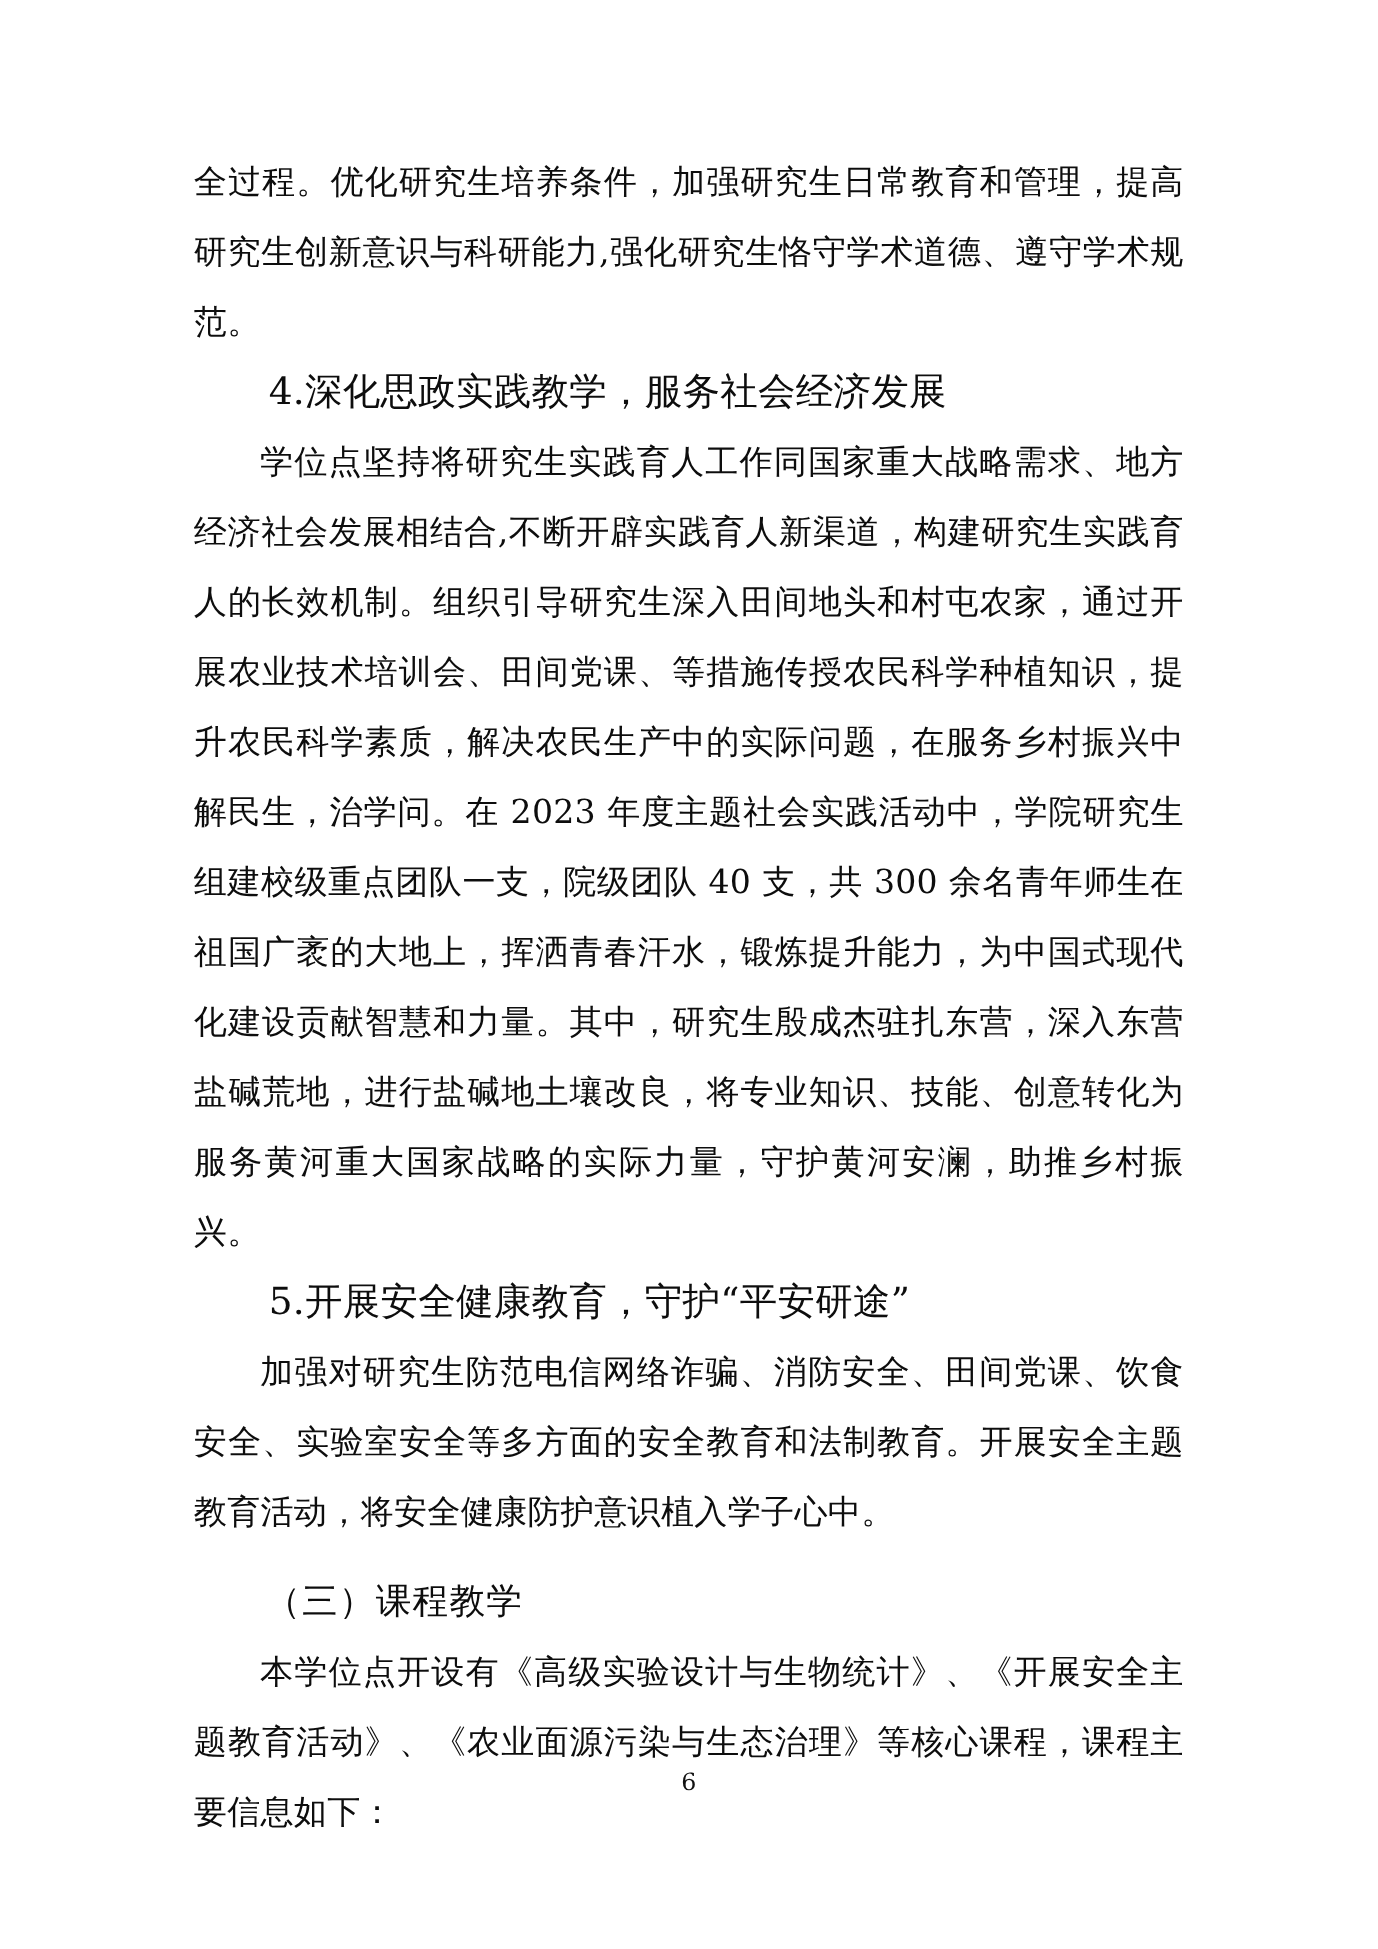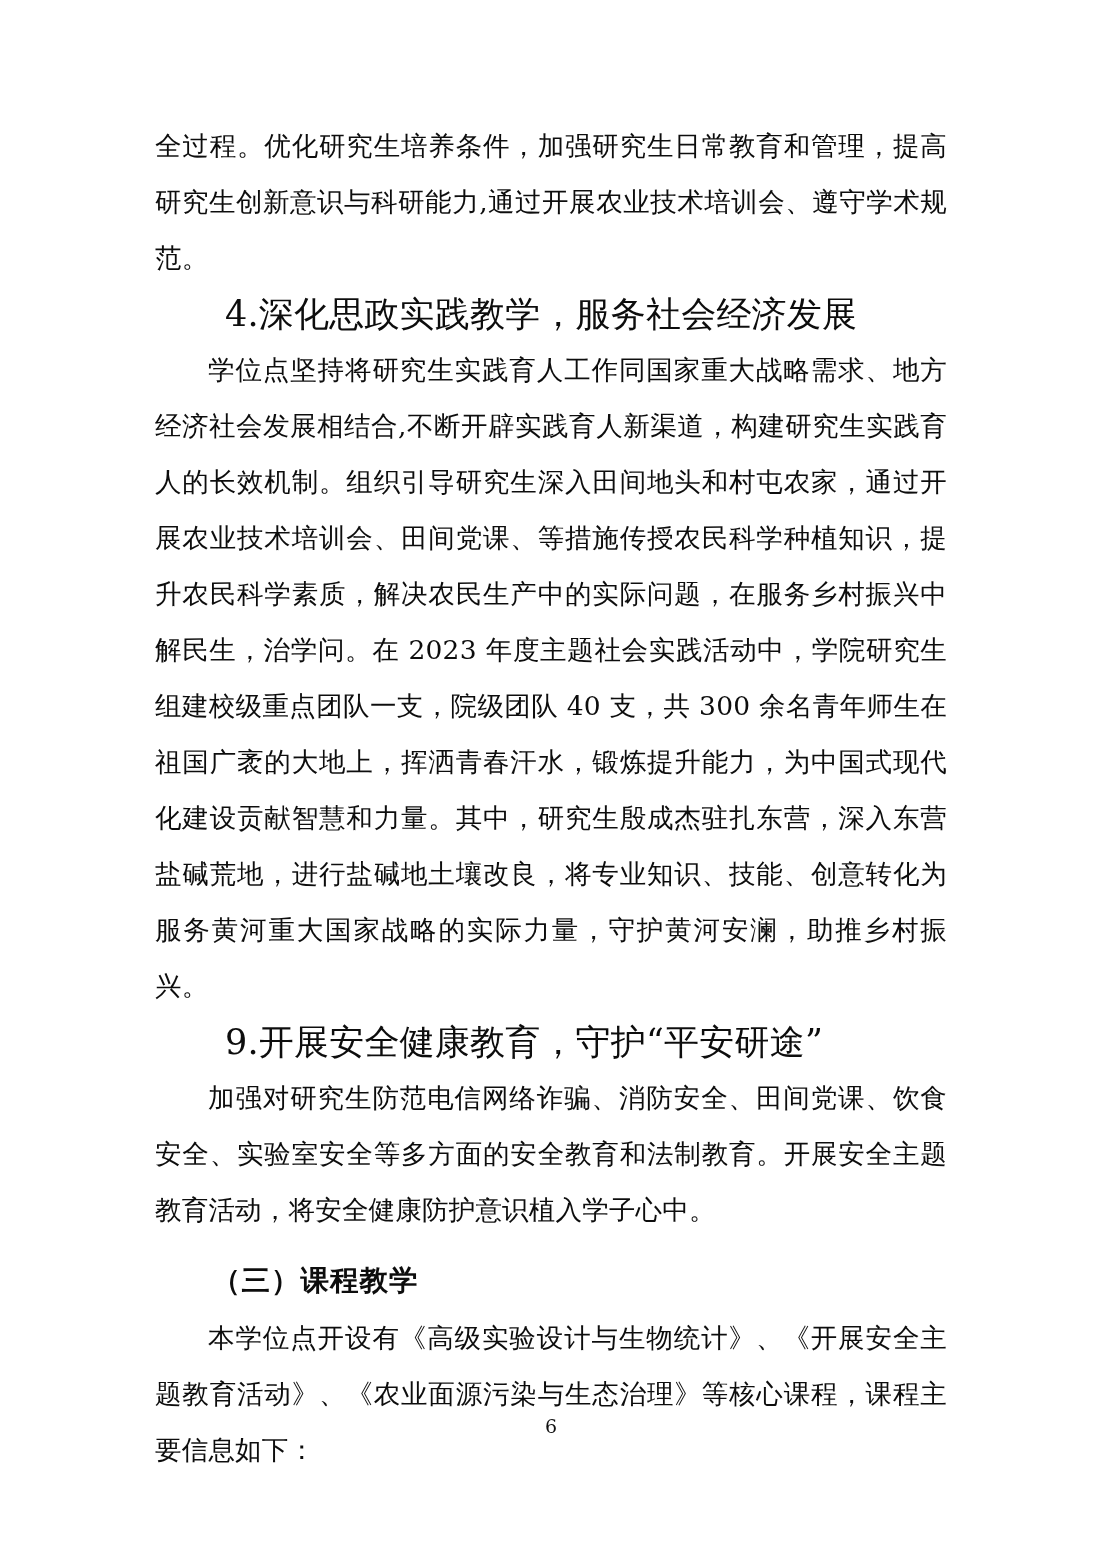--- a/index.html
+++ b/index.html
@@ -35,30 +35,30 @@
     text-justify: inter-ideograph;
     letter-spacing: 0.2px;
   }
   .indent {
     text-indent: 2em;
   }
   .noindent {
     text-indent: 0;
   }
   .heading-sub {
-    font-size: 35px;
+    font-size: 30px;
     line-height: 56px;
     text-indent: 2em;
     font-family: "DejaVu Serif", "Liberation Serif", serif;
   }
   .heading-section {
     font-size: 28.5px;
     line-height: 58px;
     text-indent: 2em;
-    font-weight: bold;
+    font-weight: normal;
     font-family: "DejaVu Sans", "Liberation Sans", sans-serif;
     letter-spacing: 1px;
     margin-top: 14px;
   }
   .page-number {
     position: absolute;
     left: 0;
     right: 0;
     top: 1415px;
     text-align: center;
@@ -66,27 +66,27 @@
     font-family: "DejaVu Serif", "Liberation Serif", serif;
     color: #111;
   }
 </style>
 </head>
 <body>
 
 <div class="page">
   <div class="doc-body">
 
-    <p class="noindent">全过程。优化研究生培养条件，加强研究生日常教育和管理，提高研究生创新意识与科研能力,通过开展农业技术培训会、遵守学术规范。</p>
+    <p class="noindent">全过程。优化研究生培养条件，加强研究生日常教育和管理，提高研究生创新意识与科研能力,强化研究生恪守学术道德、遵守学术规范。</p>
 
     <p class="heading-sub">4.深化思政实践教学，服务社会经济发展</p>
 
     <p class="indent">学位点坚持将研究生实践育人工作同国家重大战略需求、地方经济社会发展相结合,不断开辟实践育人新渠道，构建研究生实践育人的长效机制。组织引导研究生深入田间地头和村屯农家，通过开展农业技术培训会、田间党课、等措施传授农民科学种植知识，提升农民科学素质，解决农民生产中的实际问题，在服务乡村振兴中解民生，治学问。在 2023 年度主题社会实践活动中，学院研究生组建校级重点团队一支，院级团队 40 支，共 300 余名青年师生在祖国广袤的大地上，挥洒青春汗水，锻炼提升能力，为中国式现代化建设贡献智慧和力量。其中，研究生殷成杰驻扎东营，深入东营盐碱荒地，进行盐碱地土壤改良，将专业知识、技能、创意转化为服务黄河重大国家战略的实际力量，守护黄河安澜，助推乡村振兴。</p>
 
-    <p class="heading-sub">9.开展安全健康教育，守护“平安研途”</p>
+    <p class="heading-sub">5.开展安全健康教育，守护“平安研途”</p>
 
     <p class="indent">加强对研究生防范电信网络诈骗、消防安全、田间党课、饮食安全、实验室安全等多方面的安全教育和法制教育。开展安全主题教育活动，将安全健康防护意识植入学子心中。</p>
 
     <p class="heading-section">（三）课程教学</p>
 
     <p class="indent">本学位点开设有《高级实验设计与生物统计》、《开展安全主题教育活动》、《农业面源污染与生态治理》等核心课程，课程主要信息如下：</p>
 
   </div>
   <div class="page-number">6</div>
 </div>

